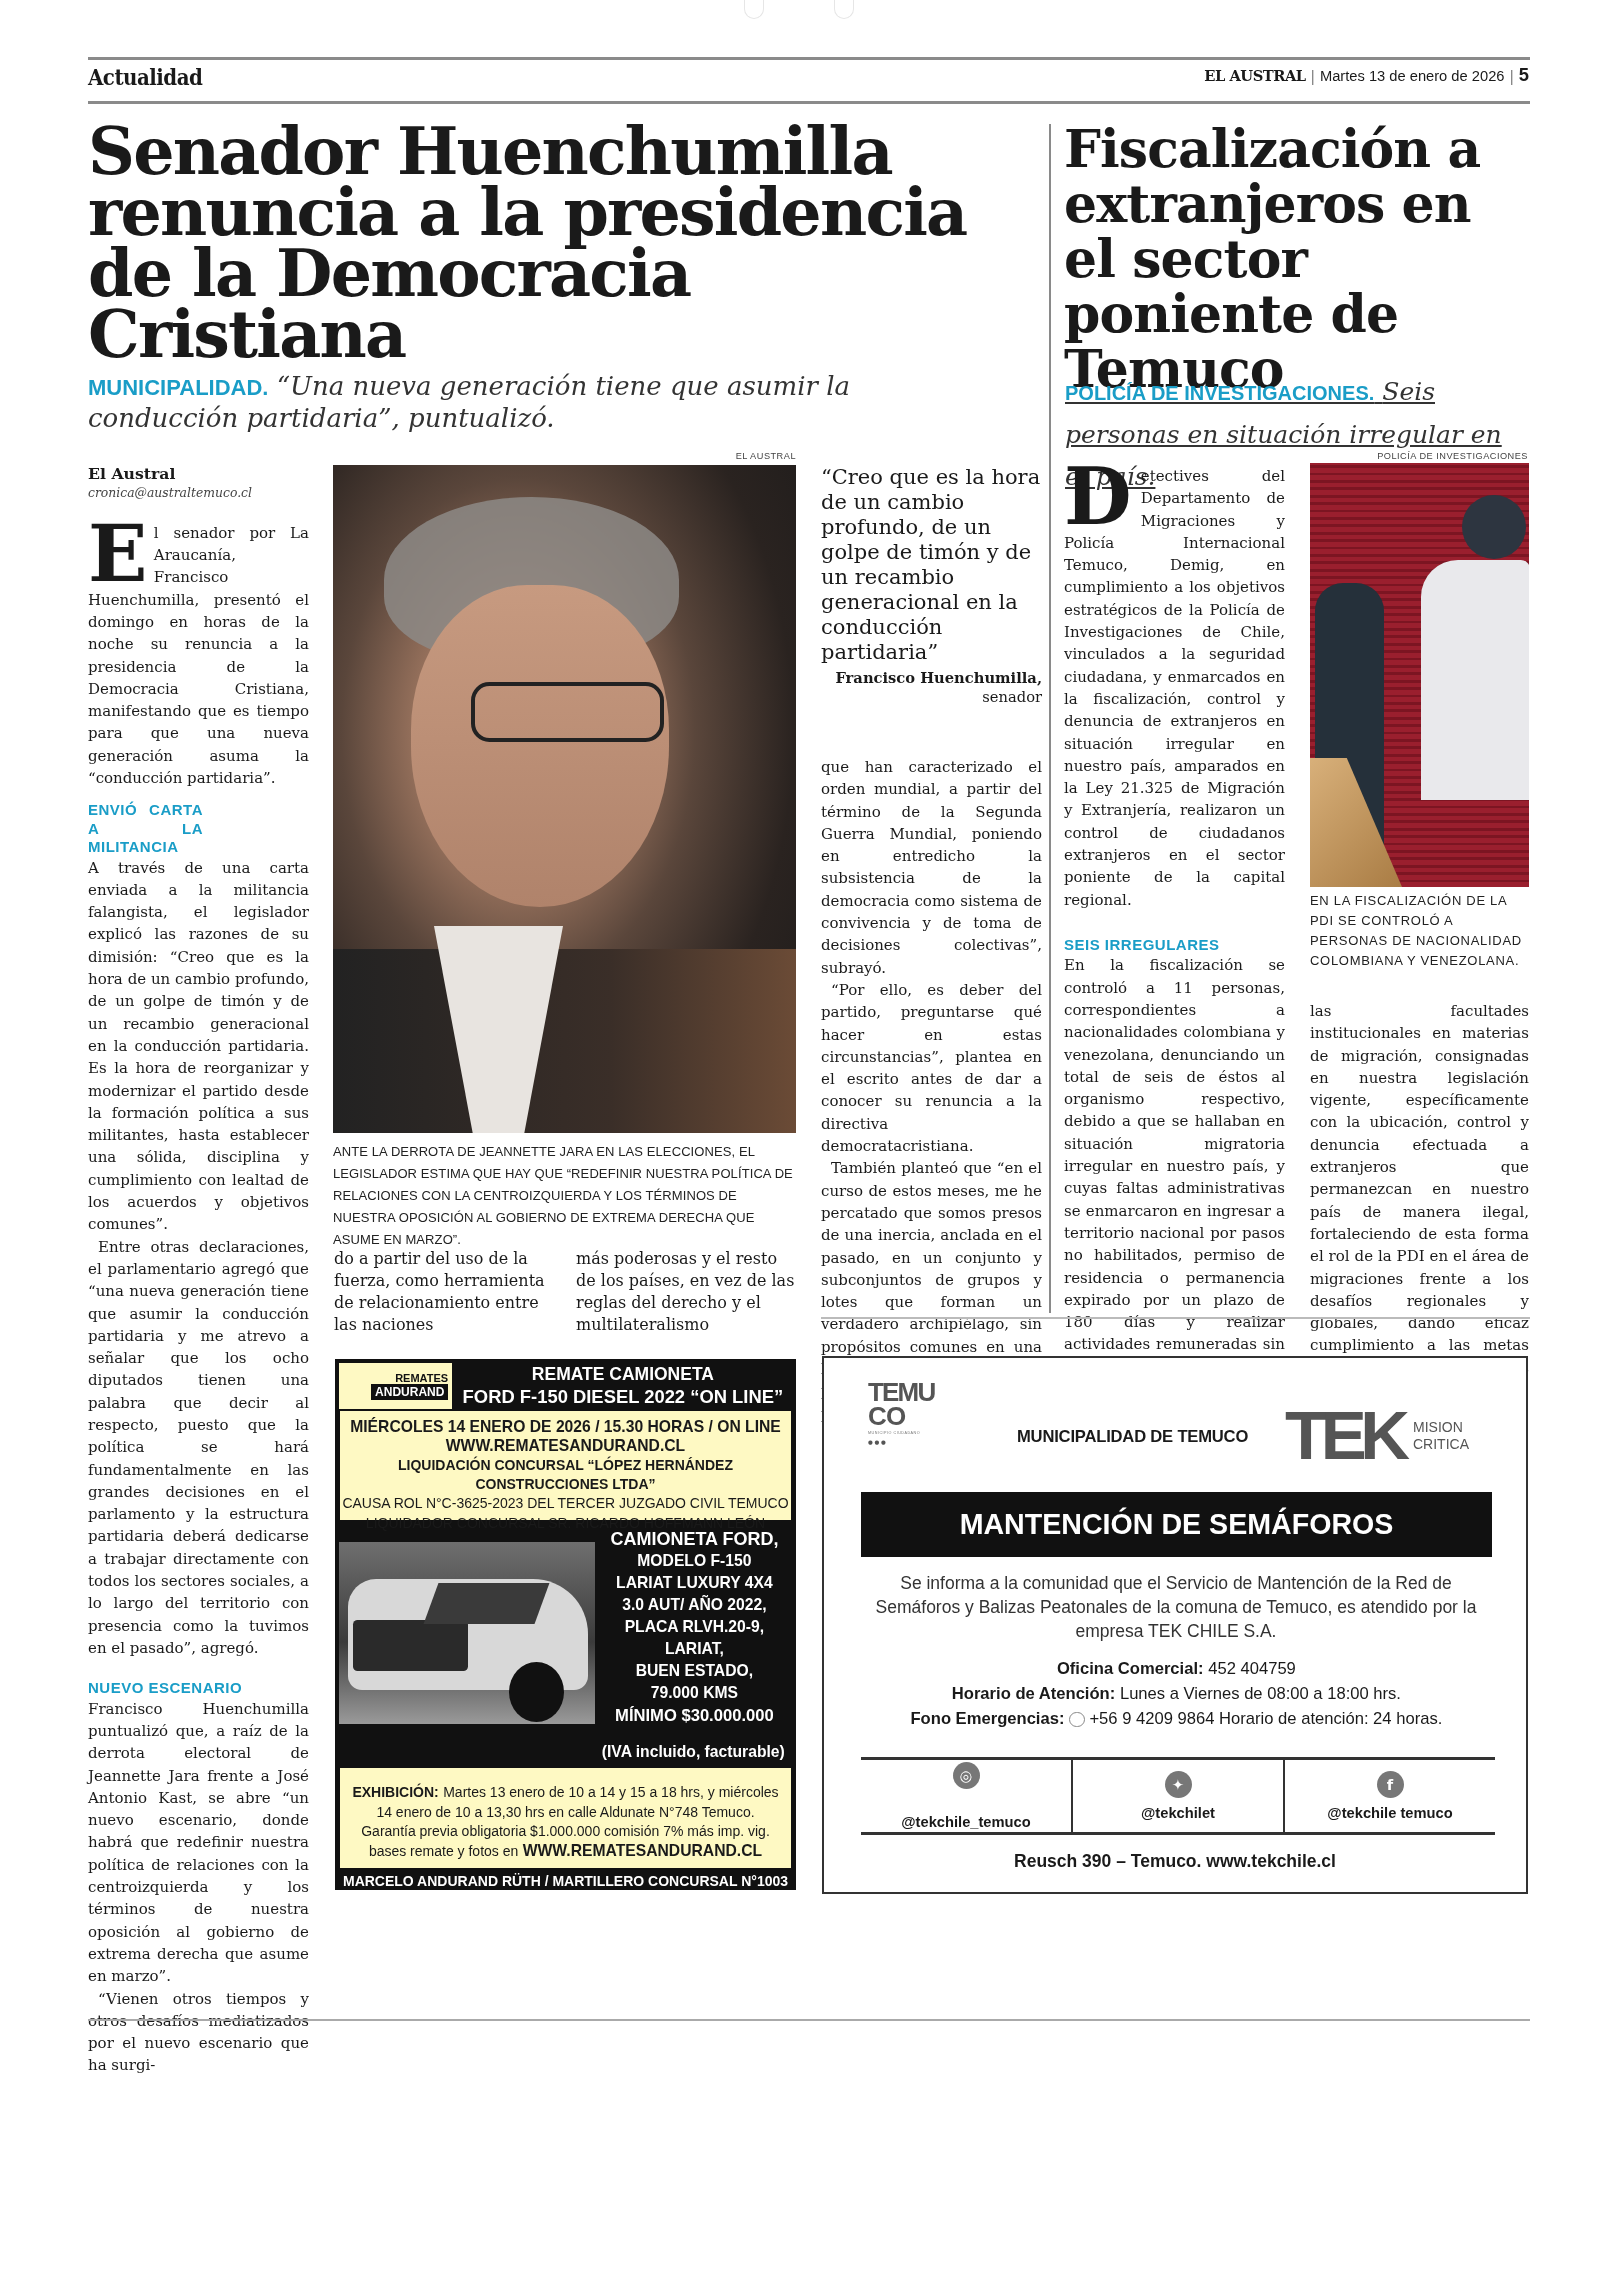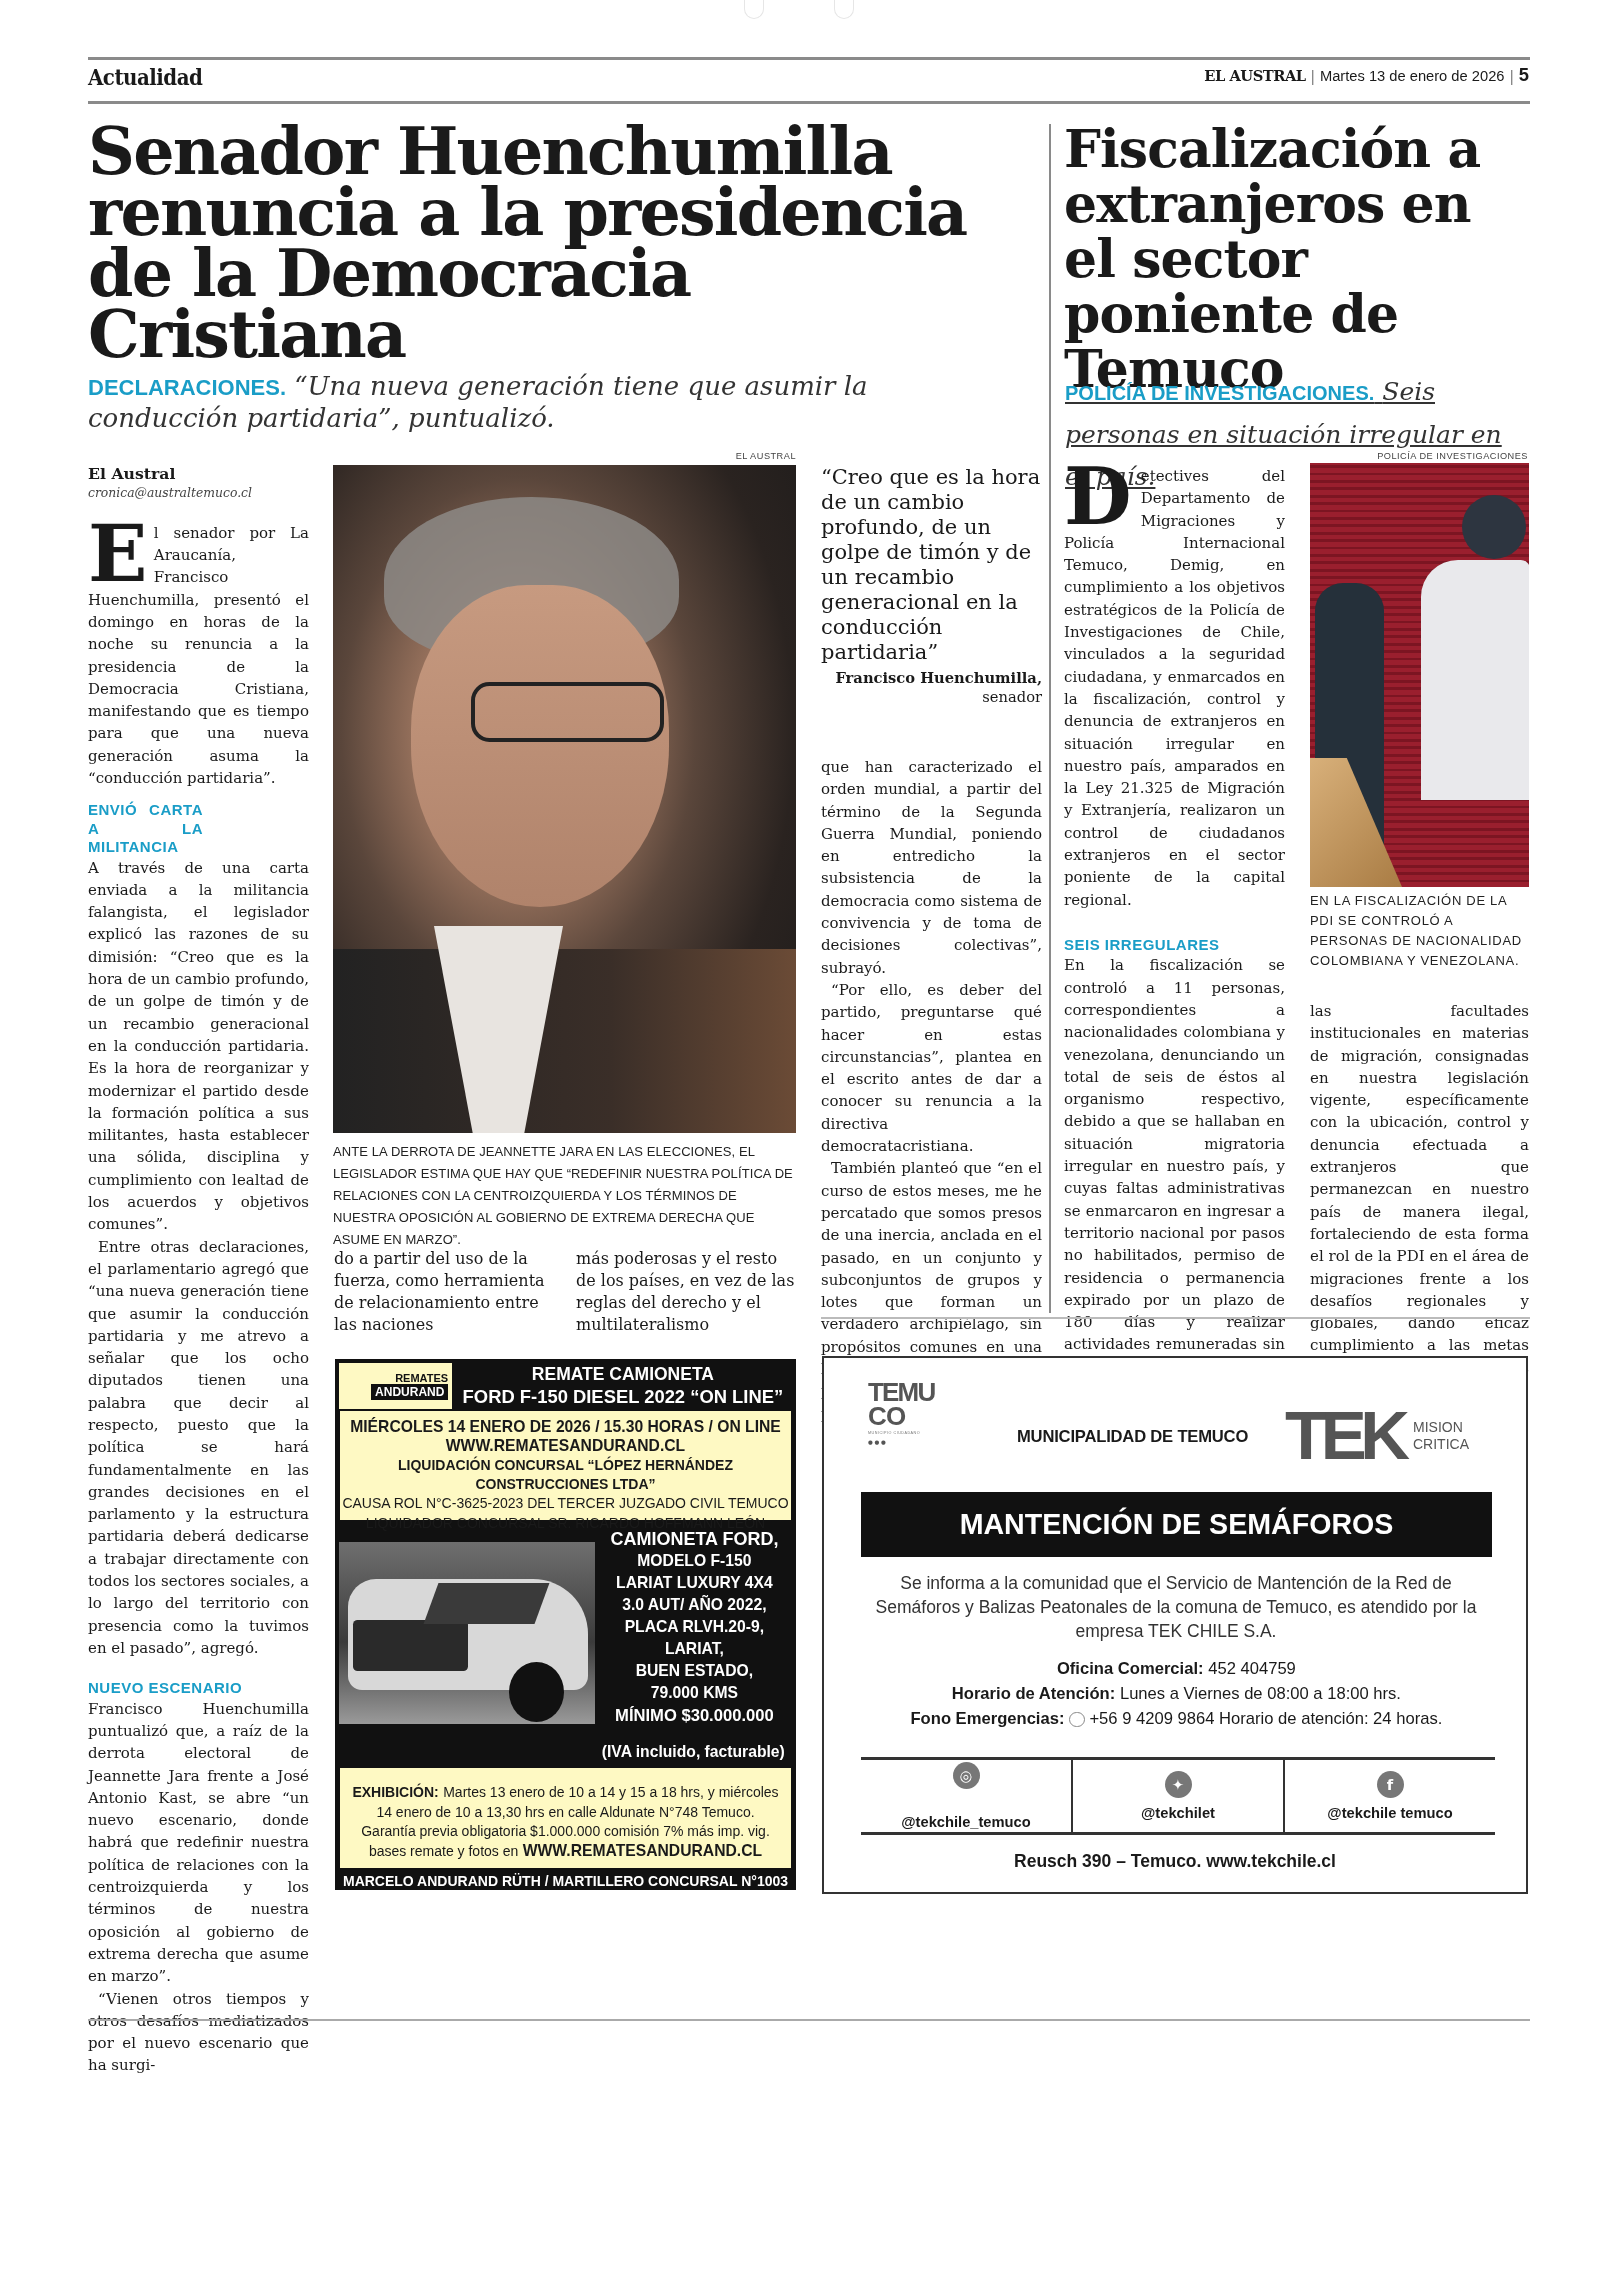--- a/index.html
+++ b/index.html
@@ -46,21 +46,21 @@
   <span style="font-family:'DejaVu Serif',serif;font-weight:700;letter-spacing:-0.5px;">EL AUSTRAL</span>
   <span style="color:#777;"> | </span>
   <span style="font-family:'Liberation Sans',sans-serif;">Martes 13 de enero de 2026</span>
   <span style="color:#777;"> | </span>
   <span style="font-family:'Liberation Sans',sans-serif;font-weight:700;font-size:18.4px;">5</span>
 </div>
 <div class="rule" style="top:101px;height:2.8px;"></div>
 
 <h1 class="abs serif" style="left:88px;top:121px;width:935px;margin:0;font-size:65px;line-height:61px;font-weight:700;letter-spacing:-1.8px;">Senador Huenchumilla renuncia a la presidencia de la Democracia Cristiana</h1>
 <div class="abs" style="left:88px;top:371px;width:903px;font-size:26px;line-height:30px;font-style:italic;color:#333;">
-  <span class="sans teal" style="font-style:normal;font-weight:700;font-size:22px;">DECLARACIONES.</span>
+  <span class="sans teal" style="font-style:normal;font-weight:700;font-size:22px;">MUNICIPALIDAD.</span>
   <span>“Una nueva generación tiene que asumir la conducción partidaria”, puntualizó.</span>
 </div>
 
 <div class="vline" style="left:1049px;top:124px;height:1189px;"></div>
 
 <h2 class="abs serif" style="left:1064px;top:121px;width:465px;margin:0;font-size:52px;line-height:55px;font-weight:700;letter-spacing:-0.9px;">Fiscalización a extranjeros en el sector poniente de Temuco</h2>
 <div class="abs" style="left:1065px;top:371px;width:465px;font-size:25px;line-height:42px;font-style:italic;color:#333;text-decoration:underline;">
   <span class="sans teal" style="font-style:normal;font-weight:700;font-size:20px;">POLICÍA DE INVESTIGACIONES.</span>
   <span>Seis personas en situación irregular en el país.</span>
 </div>

